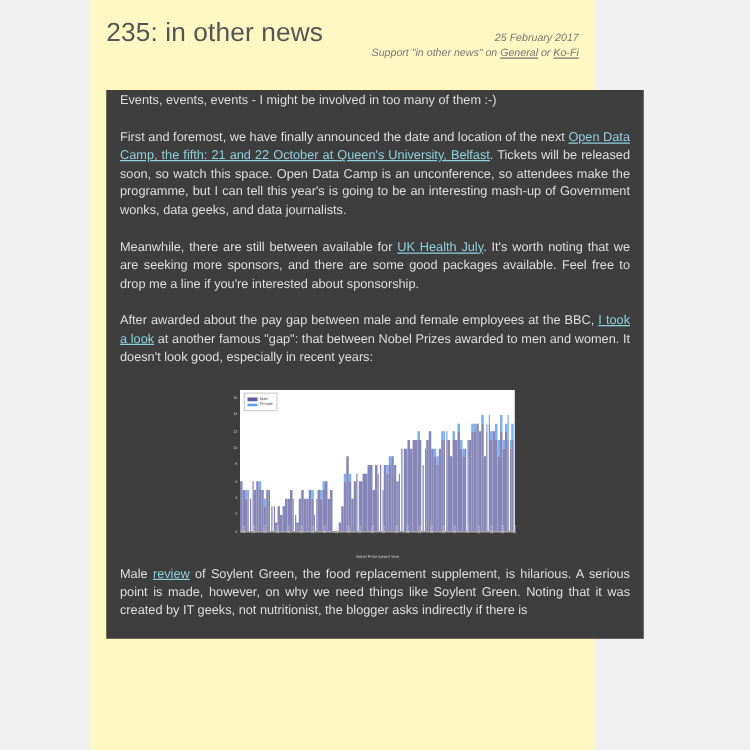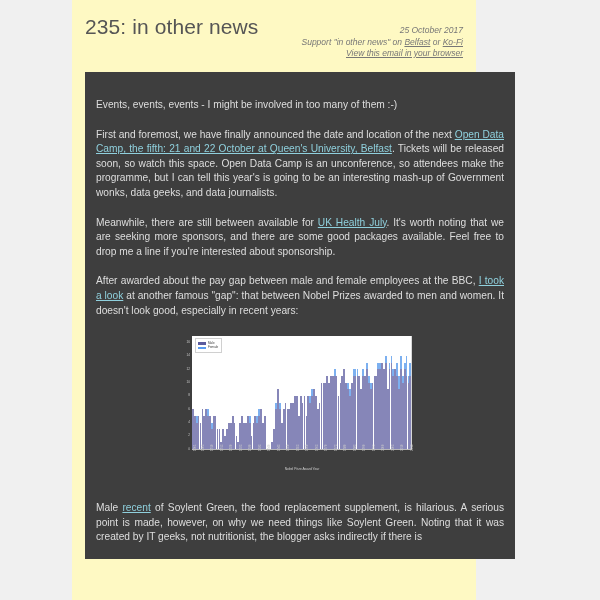--- a/index.html
+++ b/index.html
@@ -83,21 +83,21 @@
   .para {
     color: #dedede;
     font-size: 10.2px;
     line-height: 14.6px;
     text-align: justify;
     margin: 0;
     padding: 0 11px;
   }
 
   .para.first {
-    padding-top: 26px;
+    padding-top: 2px;
   }
 
   .para + .para {
     padding-top: 15px;
   }
 
   .para a,
   .para .link {
     color: #8fd0dd;
     text-decoration: underline;
@@ -274,25 +274,24 @@
 <body>
 
 <div id="page">
 
   <div id="card">
 
     <div id="header">
       <div id="newsletter-title">235: in other news</div>
 
       <div id="header-meta">
-        <span class="meta-line">25 October 2017</span>
+        <span class="meta-line">25 February 2017</span>
         <span class="meta-line">
-          <span>Support "in other news" on </span><span class="hlink">Belfast</span><span> or </span><span class="hlink">Ko-Fi</span>
+          <span>Support "in other news" on </span><span class="hlink">General</span><span> or </span><span class="hlink">Ko-Fi</span>
         </span>
-        <span class="meta-line"><span class="hlink">View this email in your browser</span></span>
       </div>
     </div>
 
     <div id="body-panel">
       <div id="paragraphs-host">
           <p class="para first"><span>Events, events, events - I might be involved in too many of them :-)</span></p>
           <p class="para"><span>First and foremost, we have finally announced the date and location of the next </span><span class="link">Open Data Camp, the fifth: 21 and 22 October at Queen's University, Belfast</span><span>. Tickets will be released soon, so watch this space. Open Data Camp is an unconference, so attendees make the programme, but I can tell this year's is going to be an interesting mash-up of Government wonks, data geeks, and data journalists.</span></p>
           <p class="para"><span>Meanwhile, there are still between available for </span><span class="link">UK Health July</span><span>. It's worth noting that we are seeking more sponsors, and there are some good packages available. Feel free to drop me a line if you're interested about sponsorship.</span></p>
           <p class="para"><span>After awarded about the pay gap between male and female employees at the BBC, </span><span class="link">I took a look</span><span> at another famous "gap": that between Nobel Prizes awarded to men and women. It doesn't look good, especially in recent years:</span></p>
         </div>
@@ -732,18 +731,18 @@
               <div class="xt" style="left: 199.59px; top: 1px;">2005</div>
               <div class="xt" style="left: 209.072px; top: 1px;">2010</div>
               <div class="xt" style="left: 218.555px; top: 1px;">2015</div>
             </div>
           <div id="x-axis-label">Nobel Prize Award Year</div>
 
         </div>
       </figure>
 
       <div id="paragraphs-after">
-          <p class="para first"><span>Male </span><span class="link">recent</span><span> of Soylent Green, the food replacement supplement, is hilarious. A serious point is made, however, on why we need things like Soylent Green. Noting that it was created by IT geeks, not nutritionist, the blogger asks indirectly if there is</span></p>
+          <p class="para first"><span>Male </span><span class="link">review</span><span> of Soylent Green, the food replacement supplement, is hilarious. A serious point is made, however, on why we need things like Soylent Green. Noting that it was created by IT geeks, not nutritionist, the blogger asks indirectly if there is</span></p>
         </div>
     </div>
 
   </div>
 </div>
 
 </body></html>

